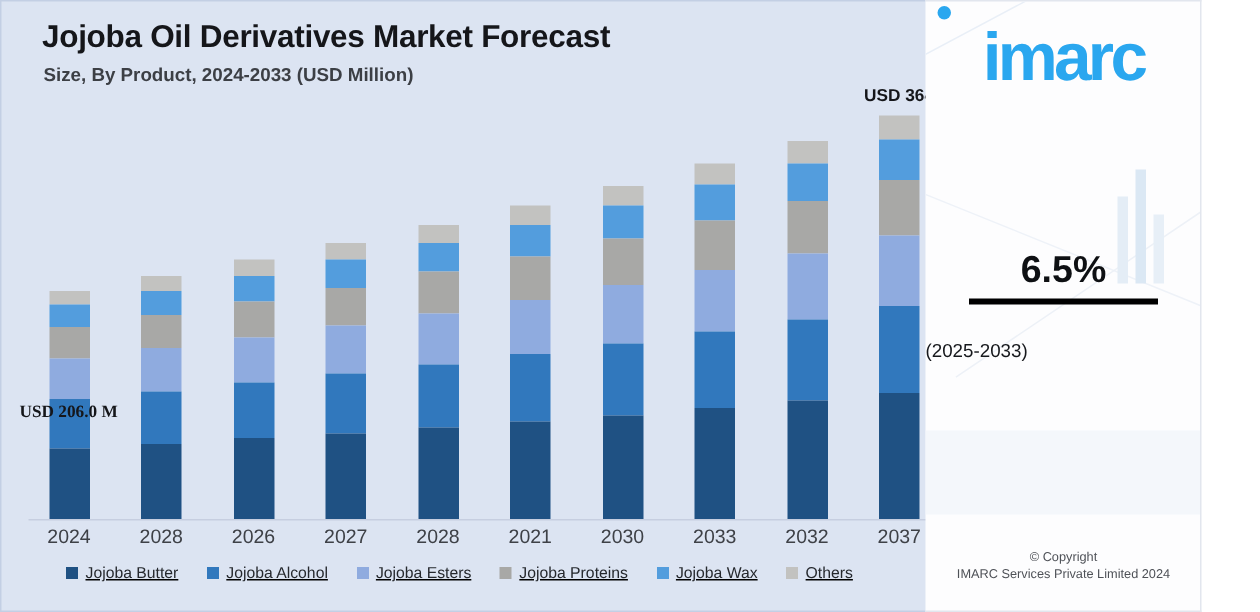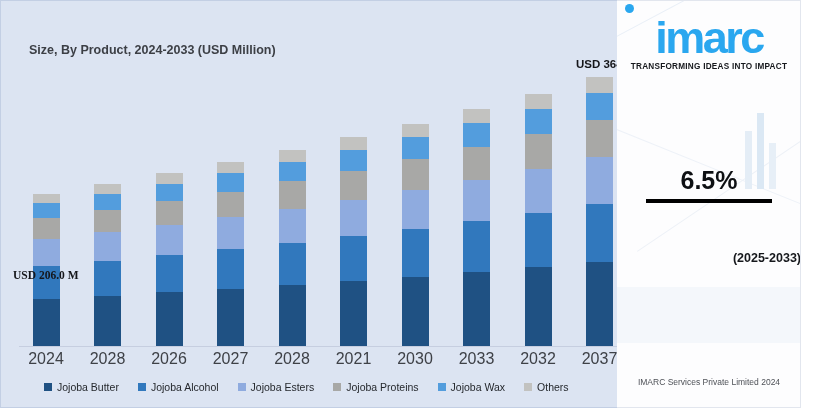--- a/index.html
+++ b/index.html
@@ -36,32 +36,33 @@
     position:absolute;left:18px;top:345px;width:620px;height:1px;
     background:#c6cee0;
   }
   .bar{
     position:absolute;bottom:0;width:27px;
     display:flex;flex-direction:column;justify-content:flex-end;
   }
   .seg{width:100%;display:block;}
   .xlabel{
     position:absolute;top:349px;width:60px;text-align:center;
-    font-size:16px;color:#3e4147;
+    font-size:13px;color:#3e4147;
   }
   .endlabel{
     position:absolute;font-size:11.5px;font-weight:bold;color:#15161a;
     white-space:nowrap;
   }
 
   
   #legend{
     position:absolute;left:0;top:370px;width:656px;height:22px;
-    display:flex;align-items:flex-end;padding-left:43px;
+    display:flex;align-items:center;padding-left:43px;
     box-sizing:border-box;
+    text-decoration:underline;
   }
   .legend-item{display:flex;align-items:center;margin-right:19px;}
   .legend-sw{width:8px;height:8px;margin-right:5px;display:block;}
   .legend-tx{font-size:10.5px;color:#25282d;white-space:nowrap;}
 
   
   #brand-panel{
     position:absolute;left:617px;top:0;width:184px;height:408px;
     background:#fdfdfe;overflow:hidden;
     border:1px solid #e2e6ee;border-left:none;box-sizing:border-box;
@@ -87,39 +88,40 @@
     font-size:25px;font-weight:bold;color:#0e1013;
   }
   #cagr-rule{
     position:absolute;left:29px;top:198px;width:126px;height:4px;background:#000;
   }
   #cagr-l1{
     position:absolute;left:0;top:205px;width:184px;text-align:center;
     font-size:12.5px;font-weight:bold;color:#16181c;
   }
   #cagr-l2{
-    position:absolute;left:0;top:226px;width:184px;text-align:right;
-    font-size:12.5px;font-weight:bold;color:#16181c;margin-top:24px;
+    position:absolute;left:0;top:226px;width:184px;text-align:left;
+    font-size:12.5px;font-weight:normal;color:#16181c;
   }
   #copy1{
     position:absolute;left:0;top:365px;width:184px;text-align:center;
     font-size:8.5px;color:#4e5157;
   }
   #copy2{
     position:absolute;left:0;top:376px;width:184px;text-align:center;
     font-size:8.5px;color:#4e5157;
   }
 </style>
 </head>
 <body>
 
 <div id="root">
 
   <div id="chart-panel">
 
+    <div id="chart-title">Jojoba Oil Derivatives Market Forecast</div>
     <div id="chart-subtitle">Size, By Product, 2024-2033 (USD Million)</div>
 
     <div id="plot">
       <div id="baseline"></div>
 
       <div id="bars-layer">
           <div class="bar" style="left: 31.5px; top: 192.668px; height: 152.332px; position: absolute;">
             <div class="seg" style="height: 9.31737px; background: rgb(194, 194, 192);"></div>
             <div class="seg" style="height: 15.2332px; background: rgb(83, 157, 221);"></div>
             <div class="seg" style="height: 21.075px; background: rgb(168, 168, 166);"></div>
@@ -251,23 +253,23 @@
     <div class="bg-line" style="left:-20px;top:120px;width:230px;height:1px;background:#eef2f8;transform:rotate(22deg);"></div>
     <div class="bg-line" style="left:20px;top:250px;width:200px;height:1px;background:#edf1f7;transform:rotate(-34deg);"></div>
     <div class="bg-bar" style="left:128px;top:130px;width:7px;height:58px;background:#e4edf6;"></div>
     <div class="bg-bar" style="left:140px;top:112px;width:7px;height:76px;background:#dbe8f4;"></div>
     <div class="bg-bar" style="left:152px;top:142px;width:7px;height:46px;background:#e7eff7;"></div>
     <div class="bg-bar" style="left:0px;top:286px;width:184px;height:56px;background:#f4f7fb;"></div>
 
     <div id="logo-block">
       <div id="logo-word">imarc</div>
       <div id="logo-dot"></div>
-      <div id="logo-tag">TRANSFORMING IDEAS INTO IMPACT</div>
     </div>
 
     <div id="cagr-num">6.5%</div>
     <div id="cagr-rule"></div>
     <div id="cagr-l2">(2025-2033)</div>
 
+    <div id="copy1">© Copyright</div>
     <div id="copy2">IMARC Services Private Limited 2024</div>
   </div>
 
 </div>
 
 </body></html>

